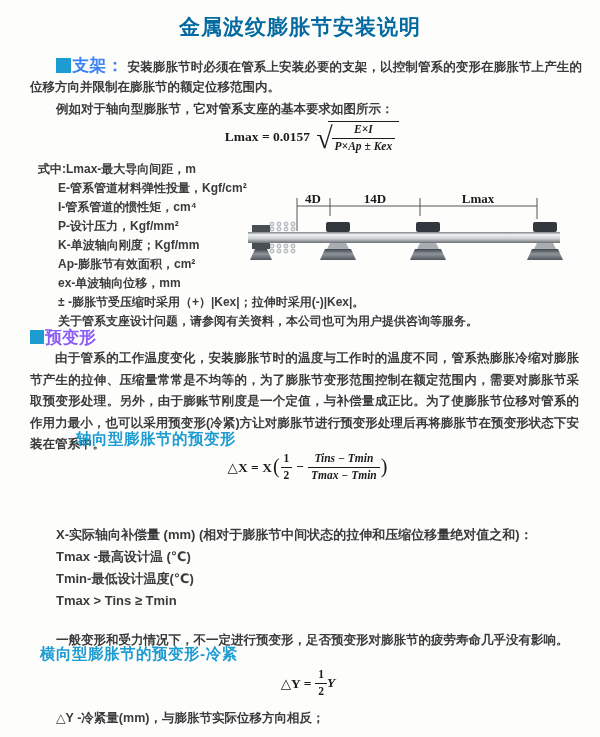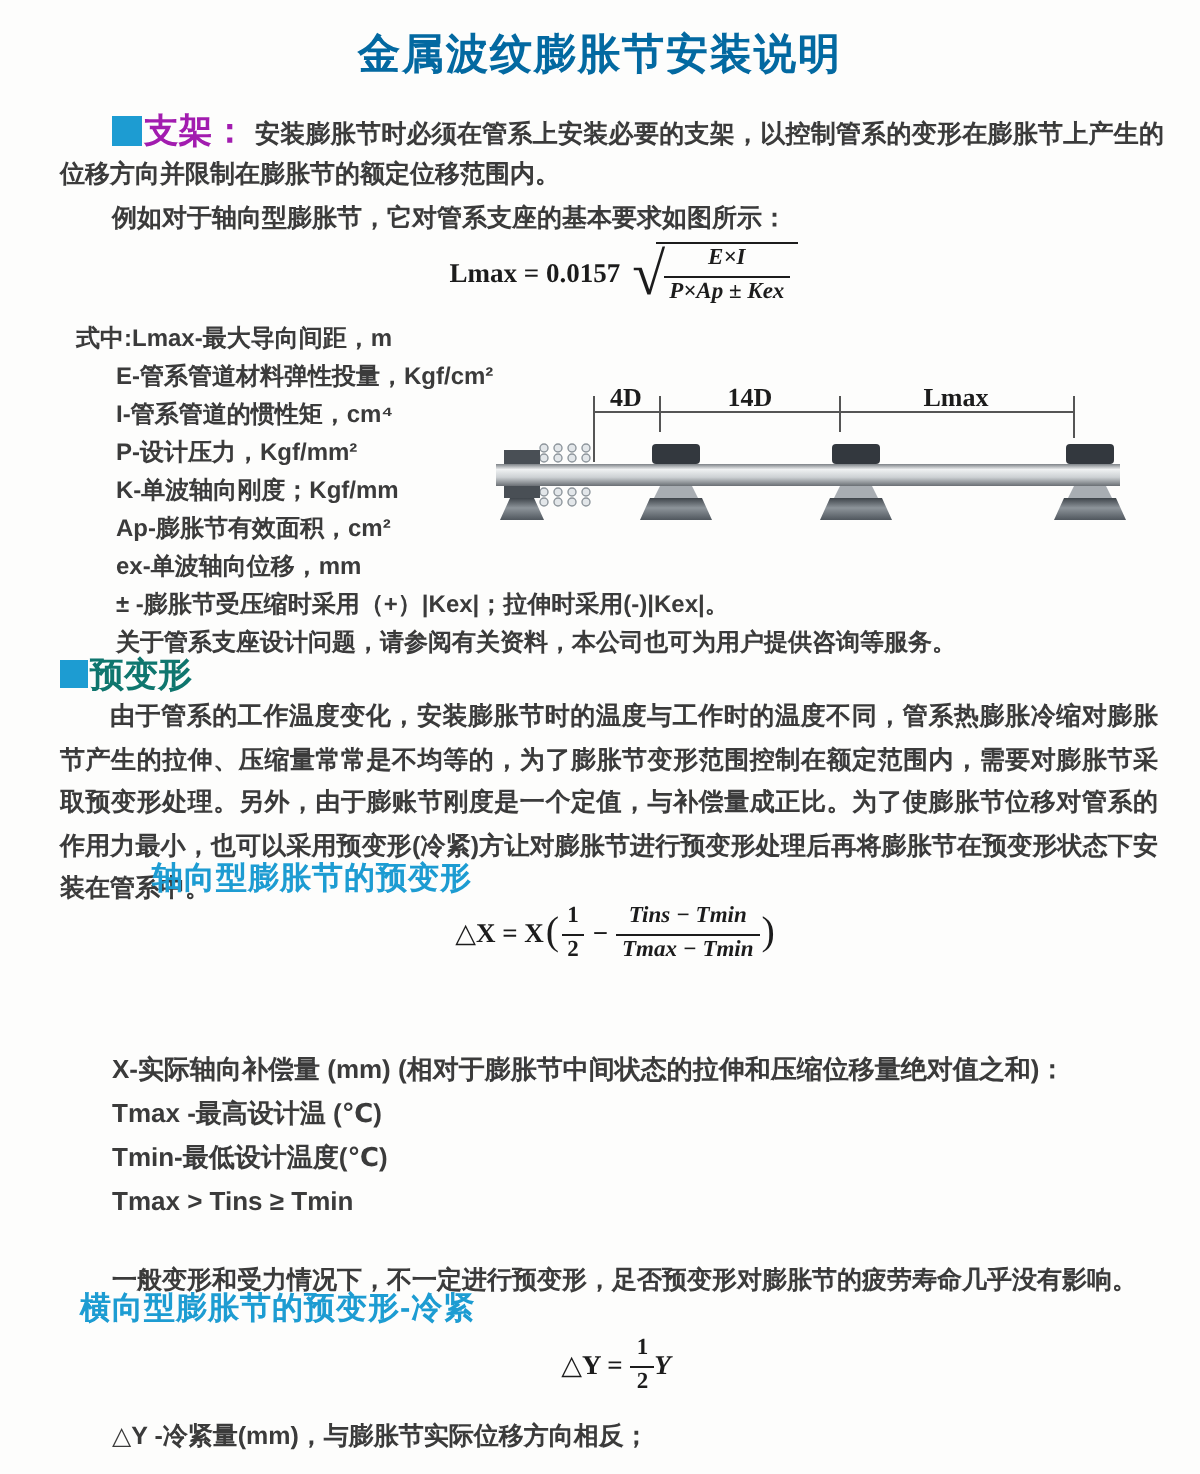--- a/index.html
+++ b/index.html
@@ -12,21 +12,21 @@
 
   .title{
     position:absolute;top:13px;left:0;width:100%;margin:0;
     text-align:center;font-size:21px;font-weight:700;color:#0369a1;letter-spacing:1px;
   }
 
   .para{font-size:12.5px;font-weight:600;line-height:20px;margin:0;text-align:justify;}
 
   .para1{position:absolute;top:56px;left:30px;width:552px;text-indent:26px;}
   .sq{display:inline-block;width:15px;height:15px;background:#1d9cd2;vertical-align:-2px;margin-right:1px;}
-  .h1txt{color:#a21caf;font-size:17px;font-weight:700;margin-right:4px;}
+  .h1txt{color:#3b82f6;font-size:17px;font-weight:700;margin-right:4px;}
 
   .example{position:absolute;top:99px;left:30px;width:552px;text-indent:26px;}
 
   .formula{
     position:absolute;left:0;width:100%;
     display:flex;justify-content:center;align-items:center;
     font-family:"Liberation Serif","DejaVu Serif",serif;
     font-weight:700;color:#1c1c1c;font-size:13.5px;
   }
   .formula1{top:121px;transform:translateX(12px);}
@@ -39,21 +39,21 @@
 
   .defs{position:absolute;top:160px;left:38px;font-size:12px;font-weight:600;line-height:19px;}
   .defs .ind{margin-left:20px;}
 
   .diagram{position:absolute;left:248px;top:191px;width:320px;height:80px;}
   .diagram svg text{
     font-family:"Liberation Serif","DejaVu Serif",serif;
     font-weight:700;font-size:13px;fill:#1c1c1c;
   }
 
-  .h2{position:absolute;top:326px;left:30px;margin:0;font-size:17px;font-weight:700;color:#0f766e;}
+  .h2{position:absolute;top:326px;left:30px;margin:0;font-size:17px;font-weight:700;color:#8b5cf6;}
   .sq2{display:inline-block;width:14px;height:14px;background:#1d9cd2;vertical-align:-1px;margin-right:1px;}
 
   .para2{position:absolute;top:348px;left:30px;width:549px;line-height:21.5px;text-indent:2em;}
 
   .h3{position:absolute;margin:0;font-size:15.5px;font-weight:700;color:#1d9cd2;letter-spacing:0.5px;}
   .h3-axial{top:429px;left:64px;margin-left:12px;}
   .h3-lateral{top:644px;left:40px;}
 
   .formula2{top:452px;transform:translateX(8px);}
   .bigparen{font-size:20px;font-weight:400;position:relative;top:-1px;padding:0 1px;}

